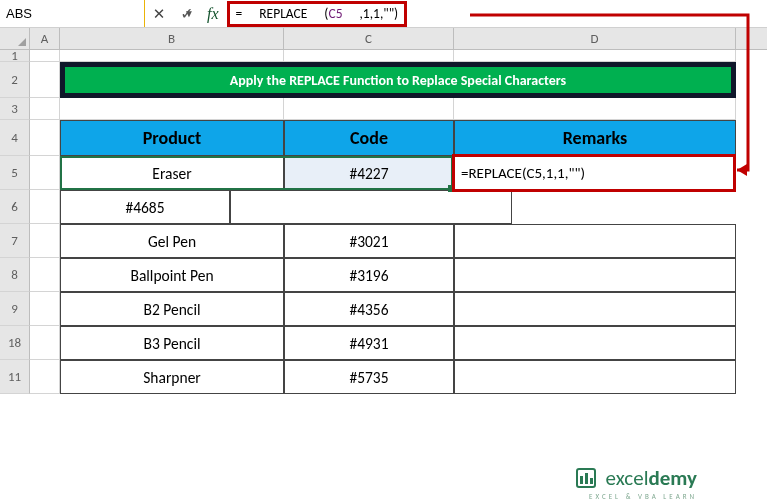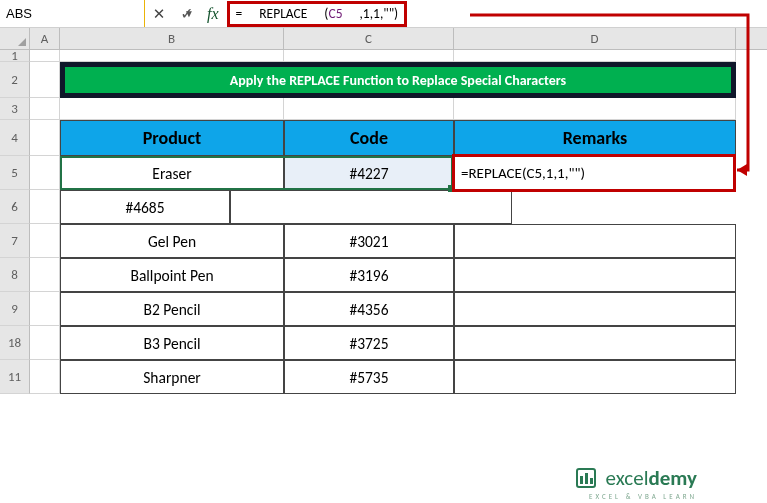--- a/index.html
+++ b/index.html
@@ -332,21 +332,21 @@
     <div class="row-h r-norm">9</div>
     <div class="cell w-A r-norm"></div>
     <div class="cell td td-left w-B r-norm">B2 Pencil</div>
     <div class="cell td w-C r-norm">#4356</div>
     <div class="cell td w-D r-norm"></div>
   </div>
   <div class="row">
     <div class="row-h r-norm">18</div>
     <div class="cell w-A r-norm"></div>
     <div class="cell td td-left w-B r-norm">B3 Pencil</div>
-    <div class="cell td w-C r-norm">#3725</div>
+    <div class="cell td w-C r-norm">#4931</div>
     <div class="cell td w-D r-norm"></div>
   </div>
   <div class="row">
     <div class="row-h r-norm">11</div>
     <div class="cell w-A r-norm"></div>
     <div class="cell td td-left w-B r-norm">Sharpner</div>
     <div class="cell td w-C r-norm">#5735</div>
     <div class="cell td w-D r-norm"></div>
   </div>
 

